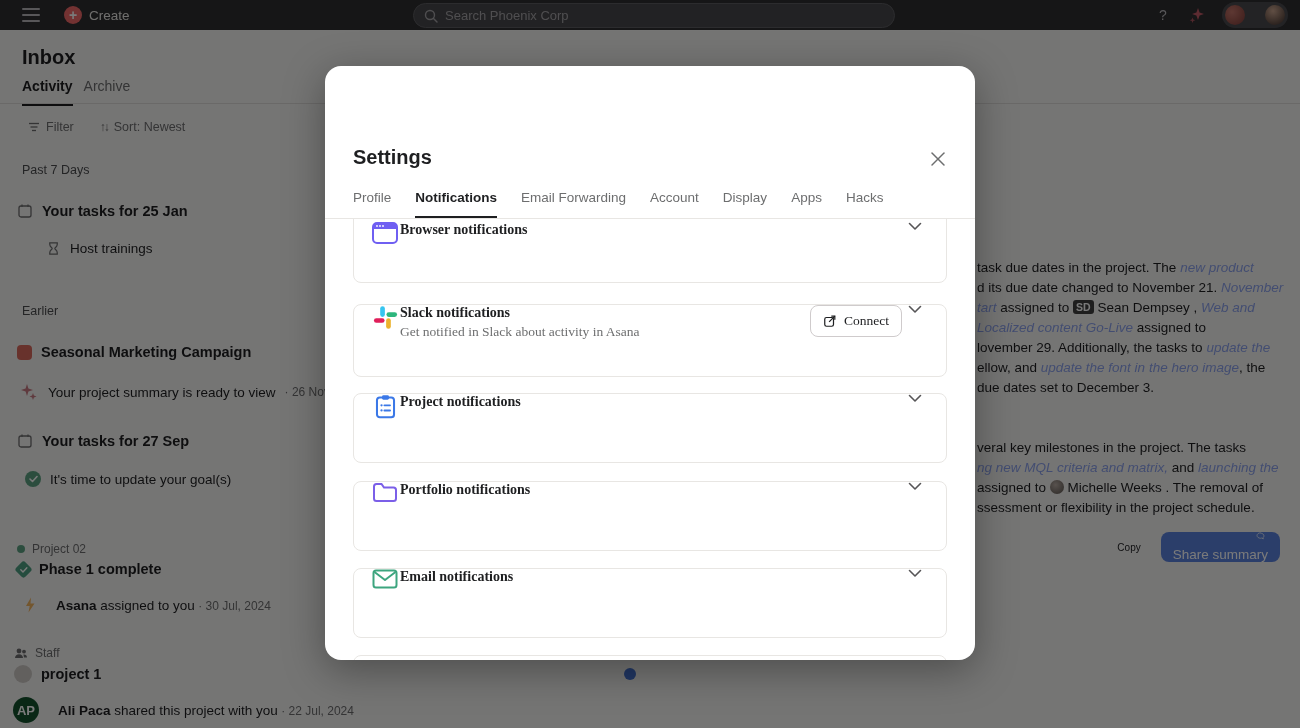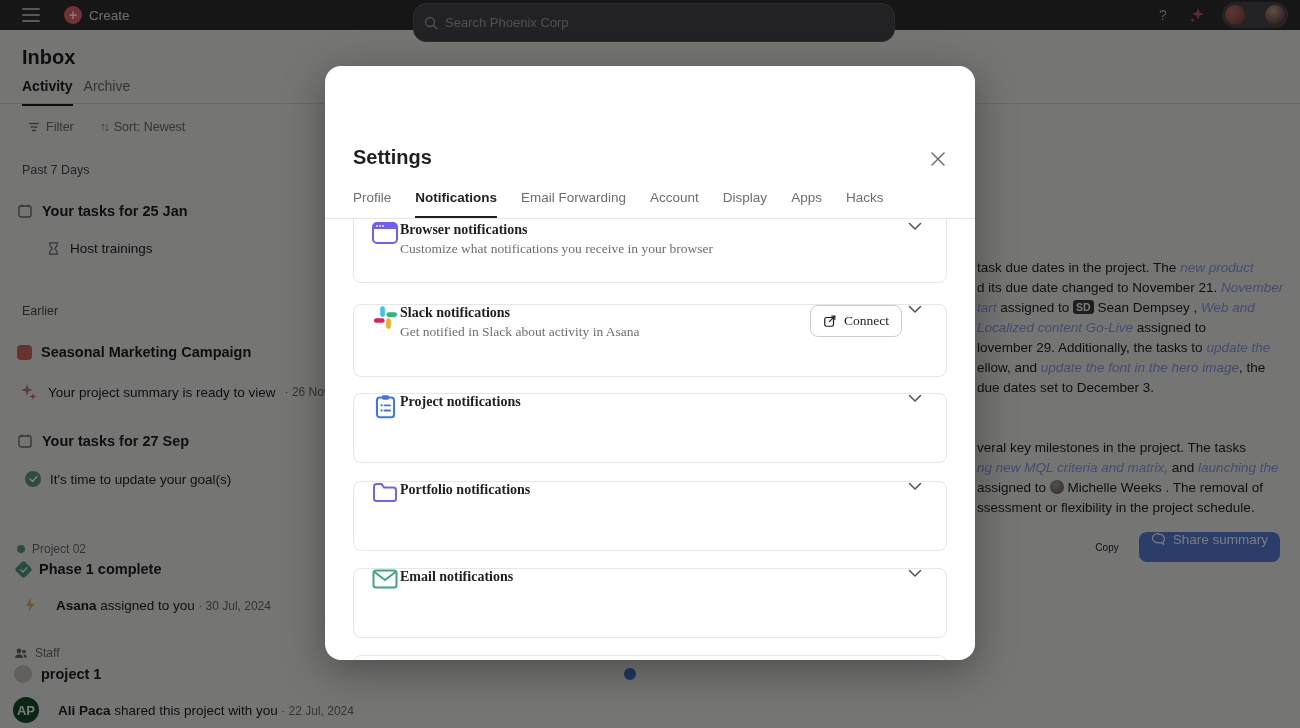--- a/index.html
+++ b/index.html
@@ -6,21 +6,21 @@
   html,body { width:1300px; height:728px; overflow:hidden; }
   body { font-family:"Liberation Sans", sans-serif; background:#f5f4f3; position:relative; }
 
   
   .topbar { position:absolute; left:0; top:0; width:1300px; height:30px; background:#2e2e30; z-index:1; }
   .hamburger { position:absolute; left:22px; top:8px; width:18px; height:14px; cursor:pointer; }
   .hamburger span { display:block; height:2px; background:#b9b7bb; border-radius:1px; margin-bottom:4px; }
   .create-btn { position:absolute; left:54px; top:3px; height:24px; display:flex; align-items:center; gap:7px; padding:0 10px; border-radius:12px; }
   .create-circle { width:18px; height:18px; border-radius:50%; background:#f06a6a; color:#fff; font-size:14px; font-weight:bold; display:flex; align-items:center; justify-content:center; line-height:1; }
   .create-label { color:#e8e6e3; font-size:13.5px; }
-  .searchbar { position:absolute; left:413px; top:3px; width:482px; height:39px; background:#48484c; border:1px solid #5d5d61; border-radius:13px; display:flex; align-items:center; padding:0 10px; gap:7px; }
+  .searchbar { position:absolute; left:413px; top:3px; width:482px; height:25px; background:#48484c; border:1px solid #5d5d61; border-radius:13px; display:flex; align-items:center; padding:0 10px; gap:7px; }
   .searchbar svg { flex:none; }
   .searchbar input { background:transparent; border:none; outline:none; color:#d5d3d6; font-size:13px; width:100%; font-family:"Liberation Sans",sans-serif; }
   .searchbar input::placeholder { color:#a5a3a7; }
   .tb-right { position:absolute; right:12px; top:0; height:30px; display:flex; align-items:center; gap:16px; }
   .help-icon { color:#b9b7bb; font-size:14px; width:18px; text-align:center; }
   .sparkle-ai { width:18px; height:18px; }
   .tb-pill { width:66px; height:26px; border-radius:13px; background:#4a4a4e; display:flex; align-items:center; justify-content:space-between; padding:0 3px; }
   .tb-pill .pa { width:20px; height:20px; border-radius:50%; }
   .pa1 { background:radial-gradient(circle at 35% 35%, #c4766a, #7e3c38); }
   .pa2 { background:radial-gradient(circle at 40% 30%, #caa58f, #3a2c28); }
@@ -46,21 +46,21 @@
   .ap-avatar { width:26px; height:26px; border-radius:50%; background:#14532d; color:#fff; font-size:13px; font-weight:600; display:flex; align-items:center; justify-content:center; }
 
   
   .summary-block { position:absolute; left:977px; width:330px; font-size:13.5px; color:#1e1f21; }
   .sline { height:20px; line-height:20px; white-space:nowrap; overflow:hidden; }
   .sline .link { color:#8ca2ec;font-style:italic; }
   .sline .chip { display:inline-block; background:#404040; color:#fff; font-size:10.5px; font-weight:600; border-radius:3px; padding:0 3px; line-height:14px; vertical-align:1px; }
   .sline .avatar { display:inline-block; width:14px; height:14px; border-radius:50%; background:radial-gradient(circle at 40% 35%, #b8aca4, #5b544f); vertical-align:-2px; }
   .summary-actions { position:absolute; left:977px; top:532px; width:303px; display:flex; justify-content:flex-end; align-items:center; gap:20px; }
   .copy-btn { font-size:10px; color:#1e1f21; }
-  .share-btn { height:30px; background:#5a82dd; color:#fff; border-radius:8px; display:flex; align-items:flex-start; gap:7px; padding:0 12px; font-size:13.5px; }
+  .share-btn { height:30px; background:#5a82dd; color:#fff; border-radius:8px; display:flex; align-items:flex-end; gap:7px; padding:0 12px; font-size:13.5px;flex-direction:column; }
   .scroll-dot { position:absolute; left:624px; top:668px; width:12px; height:12px; border-radius:50%; background:#4573d2; }
 
   
   .overlay { position:absolute; inset:0; background:rgba(0,0,0,0.52); z-index:5; }
 
   
   .modal { position:absolute; left:325px; top:66px; width:650px; height:594px; background:#fff; border-radius:16px; z-index:10; box-shadow:0 10px 40px rgba(0,0,0,0.35); overflow:hidden; }
   .modal-title { position:absolute; left:28px; top:80px; font-size:20px; font-weight:700; color:#1e1f21; }
   .modal-close { position:absolute; right:28px; top:84px; width:18px; height:18px; color:#6d6e6f; }
   .modal-tabs { position:absolute; left:28px; top:113px; height:39px; display:flex; gap:24px; font-size:13.5px; align-items:stretch; }
@@ -270,21 +270,20 @@
             <svg width="26" height="22" viewBox="0 0 26 22">
               <rect x="1" y="1" width="24" height="20" rx="4" fill="none" stroke="#6f5ff2" stroke-width="2"></rect>
               <path d="M1 5a4 4 0 014-4h16a4 4 0 014 4v2H1z" fill="#6f5ff2"></path>
               <circle cx="5" cy="4" r="0.9" fill="#fff"></circle>
               <circle cx="8" cy="4" r="0.9" fill="#fff"></circle>
               <circle cx="11" cy="4" r="0.9" fill="#fff"></circle>
             </svg>
           </span>
         <span class="card-titles">
           <div class="card-title">Browser notifications</div>
-          <div class="card-sub">Customize what notifications you receive in your browser</div>
         </span>
         <svg class="chev" width="14" height="9" viewBox="0 0 14 9">
             <polyline points="1.5,1.5 7,7 12.5,1.5" fill="none" stroke="#565557" stroke-width="1.6" stroke-linecap="round" stroke-linejoin="round"></polyline>
           </svg>
       </div>
     </div>
 
     <div class="card" style="top:85px; height:73px;">
       <div class="card-row">
         <span class="card-icon">

